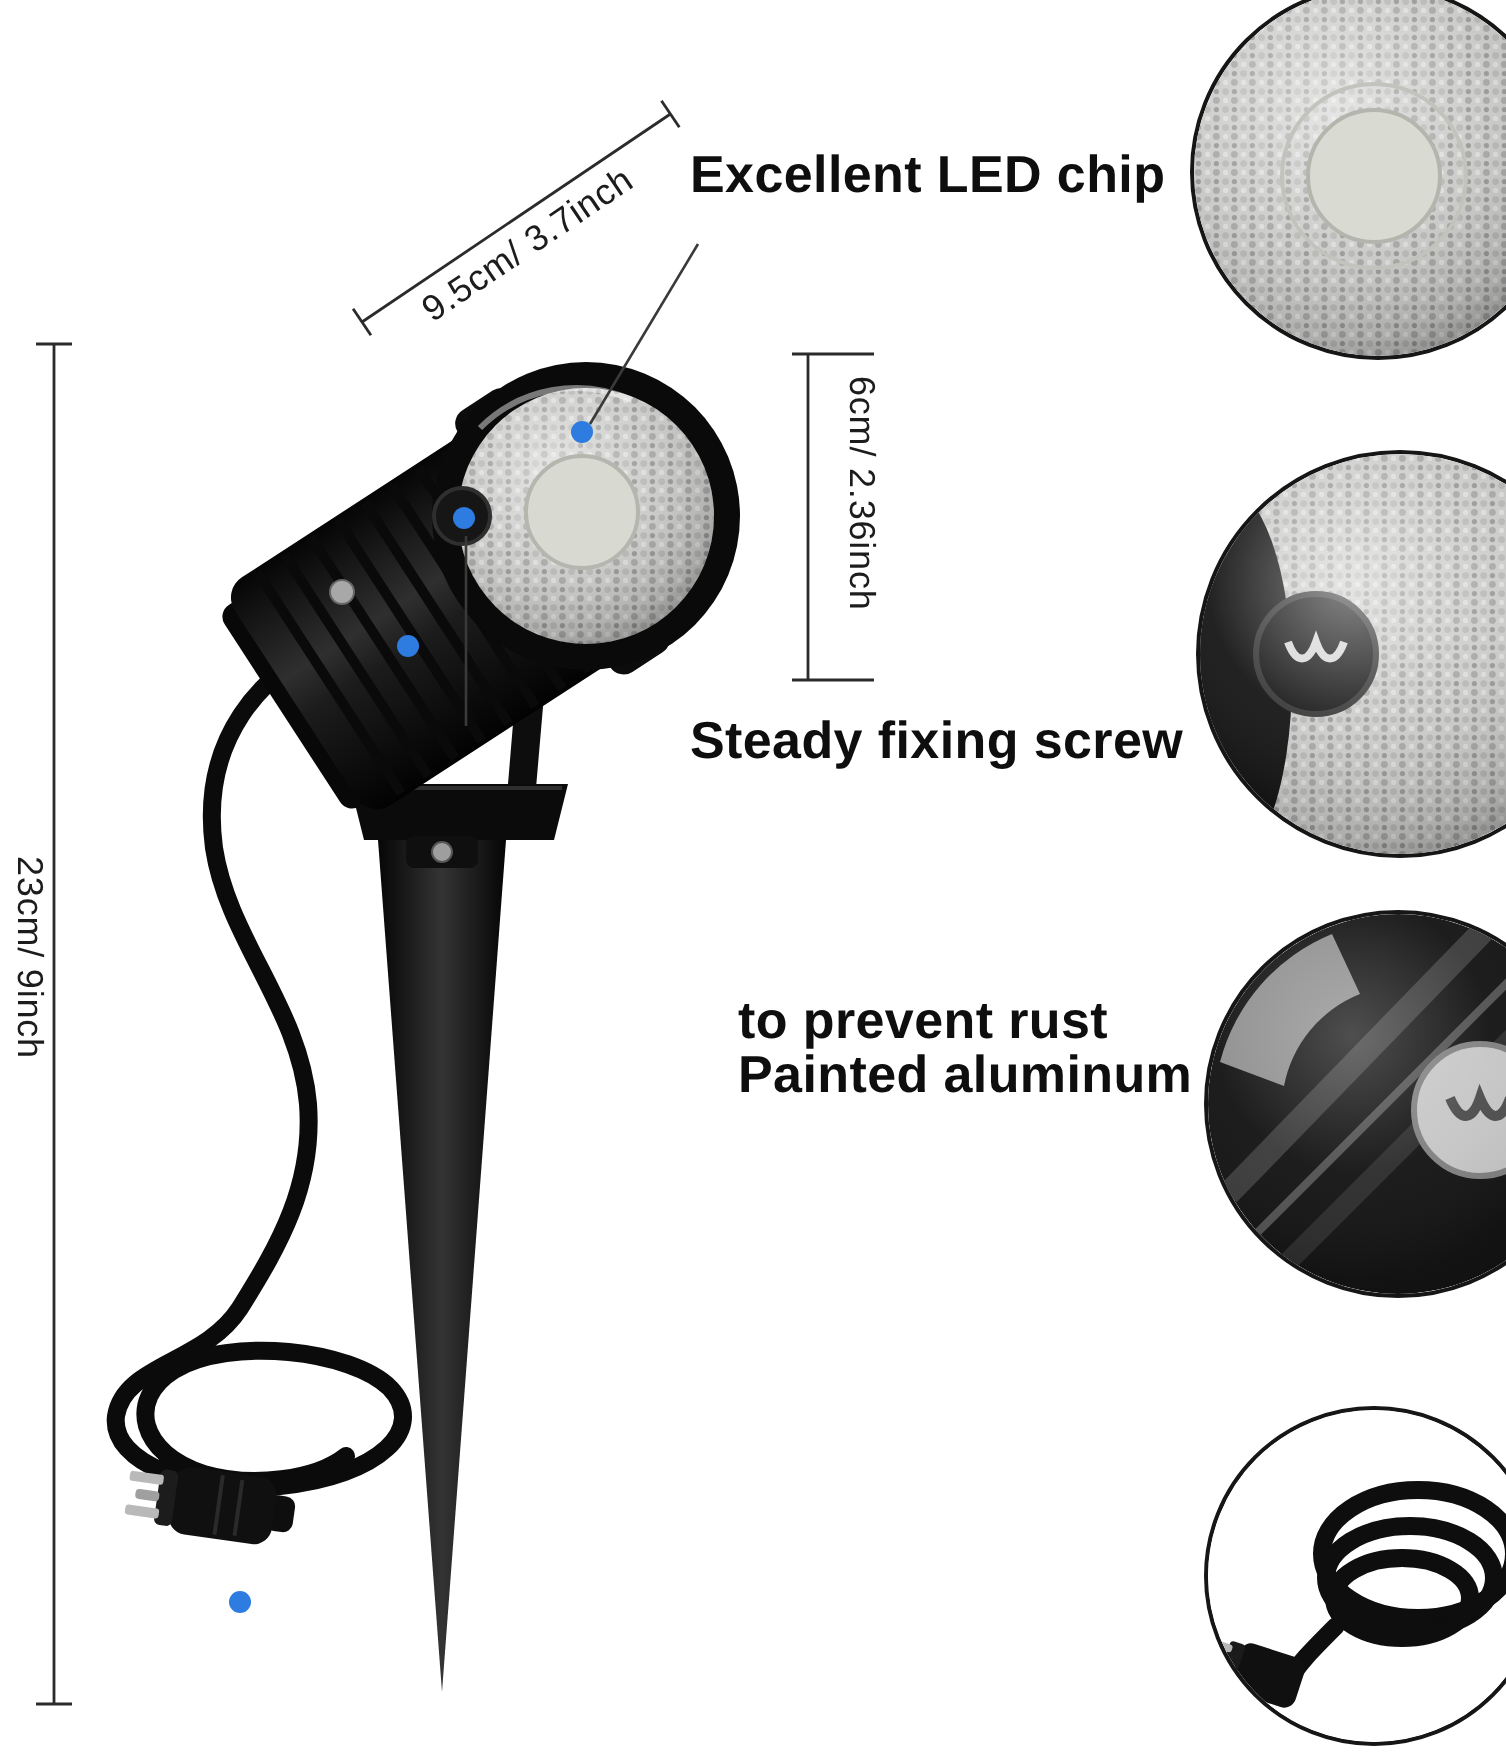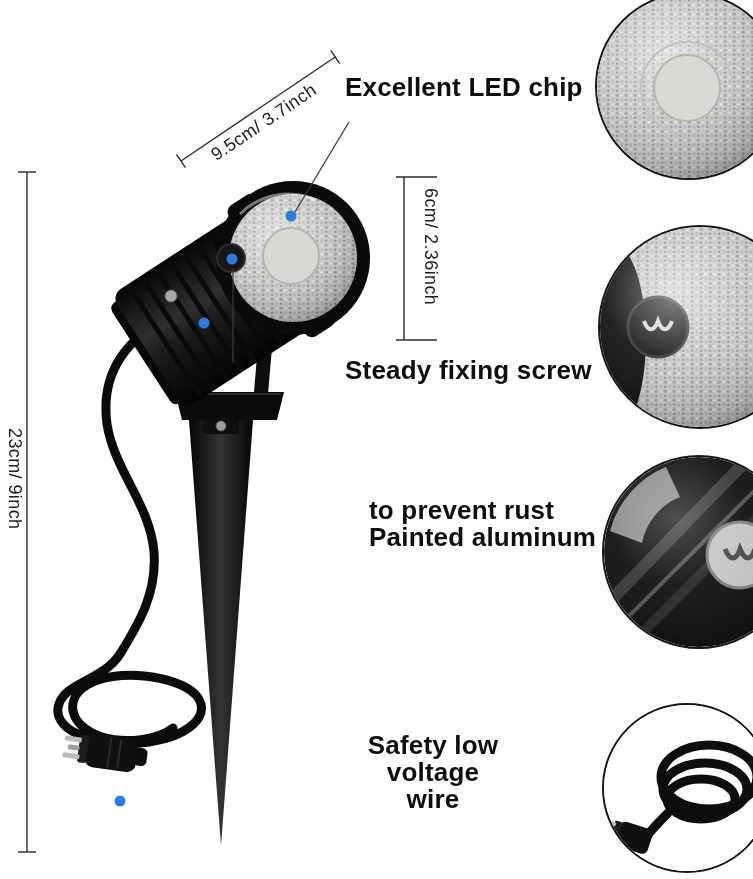--- a/index.html
+++ b/index.html
@@ -157,24 +157,20 @@
     <div>Excellent LED chip</div>
   </div>
 
   <div class="abs feature" style="left:345px;top:357px;text-align:right;">Steady fixing screw</div>
 
   <div class="abs feature" style="left:369px;top:497px;">
     <div>to prevent rust</div>
     <div>Painted aluminum</div>
   </div>
 
-  <div class="abs feature center" style="left:366px;top:732px;width:134px;">
-    <div>Safety low</div>
-    <div>voltage wire</div>
-  </div>
 
   <div class="abs callout" style="left:595px;top:-8px;width:188px;height:188px;">
     <svg width="184" height="184" viewBox="0 0 184 184">
       <circle cx="92" cy="92" r="92" fill="url(#knurl)"></circle>
       <circle cx="92" cy="92" r="92" fill="url(#faceShade)"></circle>
       <circle cx="90" cy="94" r="46" fill="none" stroke="#c2c3bd" stroke-width="2"></circle>
       <circle cx="90" cy="94" r="33" fill="#d9dad2" stroke="#b4b5ad" stroke-width="2"></circle>
     </svg>
   </div>
 

